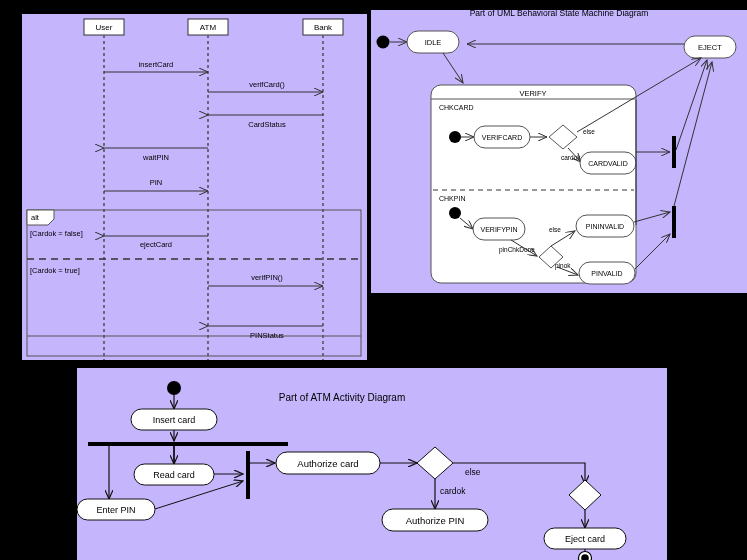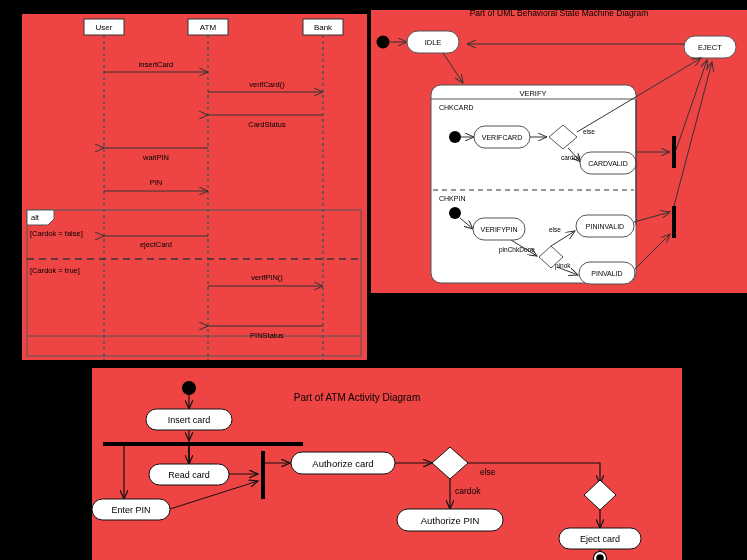--- a/index.html
+++ b/index.html
@@ -1,21 +1,21 @@
 <!DOCTYPE html>
 <html><head>
 <meta charset="utf-8">
 <style>
   html,body{margin:0;padding:0;background:#000;}
   body{width:747px;height:560px;position:relative;overflow:hidden;
        font-family:"Liberation Sans",sans-serif;}
-  .panel{position:absolute;background:#ef4444;}
+  .panel{position:absolute;background:#c4b5fd;}
   #seq-panel{left:22px;top:14px;width:345px;height:346px;}
   #state-panel{left:371px;top:10px;width:376px;height:283px;}
-  #act-panel{left:92px;top:368px;width:590px;height:192px;}
+  #act-panel{left:77px;top:368px;width:590px;height:192px;}
   svg{display:block;}
   text{font-family:"Liberation Sans",sans-serif;fill:#000;}
 </style>
 </head>
 <body>
 
 <div class="panel" id="seq-panel">
 <svg width="345" height="346" viewBox="0 0 345 346">
   <defs>
     <marker id="sarrowR" markerWidth="10" markerHeight="8" refX="9" refY="4" orient="auto" markerUnits="userSpaceOnUse">

